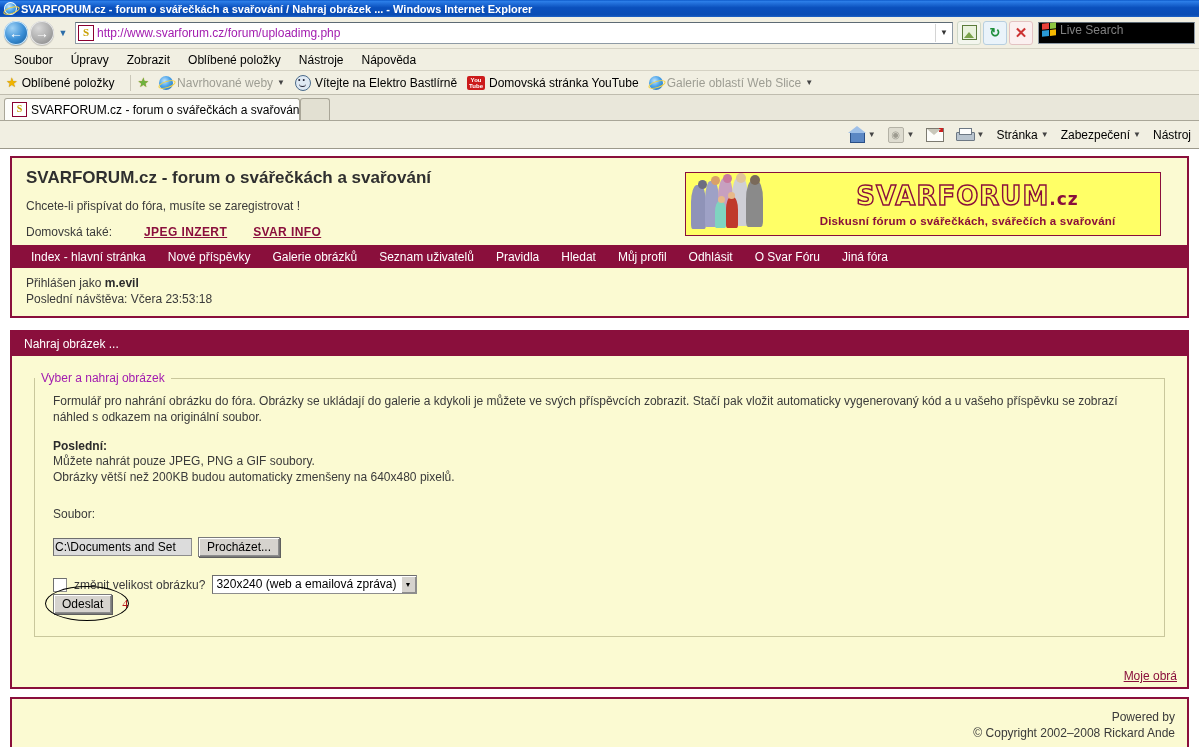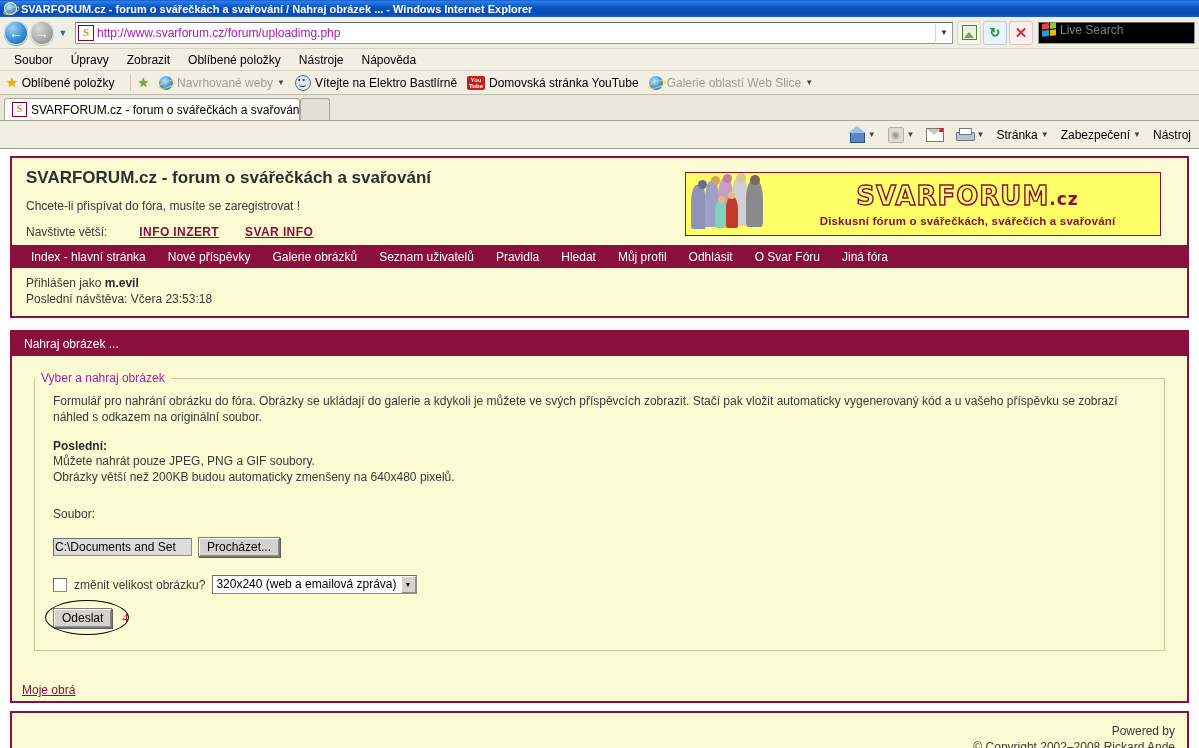--- a/index.html
+++ b/index.html
@@ -238,27 +238,27 @@
     display:flex;align-items:stretch;height:17px;
     background:#ffffff;border:1px solid #8d8d8d;border-top-color:#6e6e6e;border-left-color:#6e6e6e;
     font-size:12px;color:#000;
   }
   .sel-val{padding:0 3px;line-height:17px;white-space:nowrap;}
   .sel-arrow{
     width:15px;background:#d6d3ce;border-left:1px solid #fff;
     box-shadow:inset 1px 1px 0 #ffffff,inset -1px -1px 0 #8d8d8d;
     display:flex;align-items:center;justify-content:center;font-size:7px;color:#000;
   }
-  .submitrow{display:flex;align-items:center;gap:10px;margin-top:14px;position:relative;}
+  .submitrow{display:flex;align-items:center;gap:10px;position:relative;}
   .annot-ellipse{
     position:absolute;left:-8px;top:-8px;width:82px;height:33px;
     border:1.6px solid #000;border-radius:50%;pointer-events:none;
   }
   .annot-num{color:#b41a1a;font-size:12px;font-family:"Liberation Serif",serif;}
-  .panel-foot{text-align:left;padding:6px 10px 4px 10px;}
+  .panel-foot{text-align:right;padding:6px 10px 4px 10px;}
   .panel-foot a{color:#8a0f3c;font-size:12px;text-decoration:underline;}
   
   .footer{margin:8px 10px 0 10px;border:2px solid #8a0f3c;background:#fbfad2;border-bottom:none;height:6px;}
   .powered{
     background:#fbfad2;margin:0 10px;border-left:2px solid #8a0f3c;border-right:2px solid #8a0f3c;
     text-align:right;padding:4px 12px 6px 12px;font-size:12px;color:#3a3a3a;line-height:16px;
   }
 </style>
 </head>
 <body>
@@ -383,22 +383,22 @@
 <div class="page">
 
   <div class="forum">
     <div class="fhead">
       <div class="fhead-left">
         <div class="fh-title">
           <b class="brand">SVARFORUM.cz</b><span style="font-weight:bold"> - forum o svářečkách a svařování</span>
         </div>
         <div class="fh-sub">Chcete-li přispívat do fóra, musíte se zaregistrovat !</div>
         <div class="fh-links">
-          <span class="lab">Navštivte větší:</span>
-          <a href="#">INFO INZERT</a>
+          <span class="lab">Domovská také:</span>
+          <a href="#">JPEG INZERT</a>
           <a href="#">SVAR INFO</a>
         </div>
       </div>
       <div class="banner">
         <div class="banner-people">
           <i style="left:2px;top:10px;width:15px;height:44px;background:#8f93b8;"></i>
           <i style="left:16px;top:6px;width:14px;height:46px;background:#9ea1c6;"></i>
           <i style="left:29px;top:3px;width:15px;height:48px;background:#c7a0c0;"></i>
           <i style="left:43px;top:2px;width:16px;height:49px;background:#cfcfd6;"></i>
           <i style="left:57px;top:5px;width:17px;height:47px;background:#8a8a8a;"></i>

